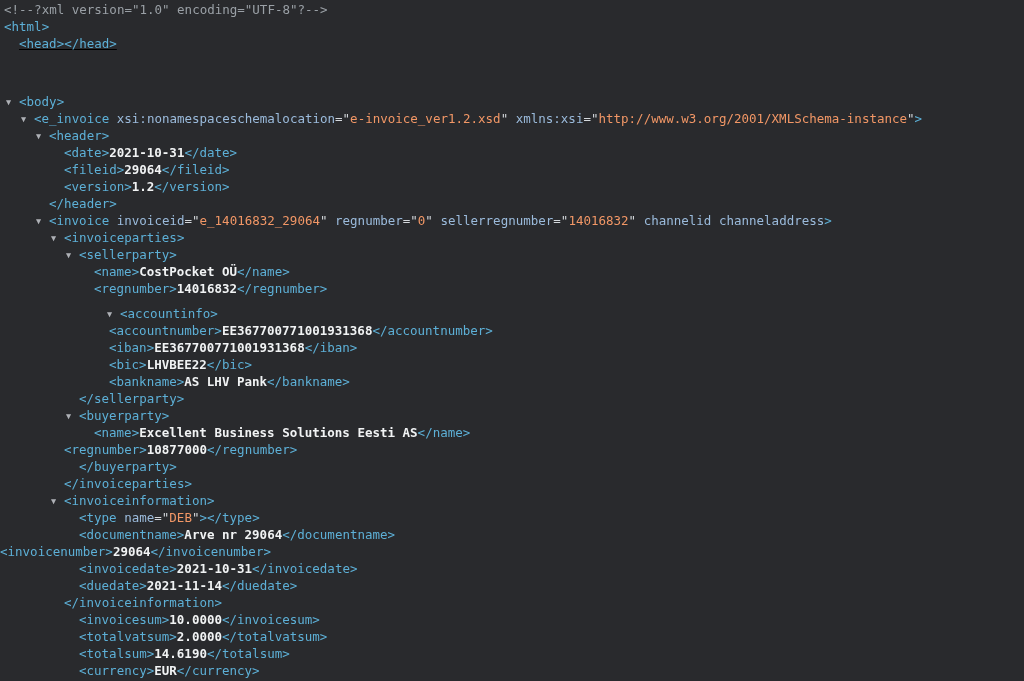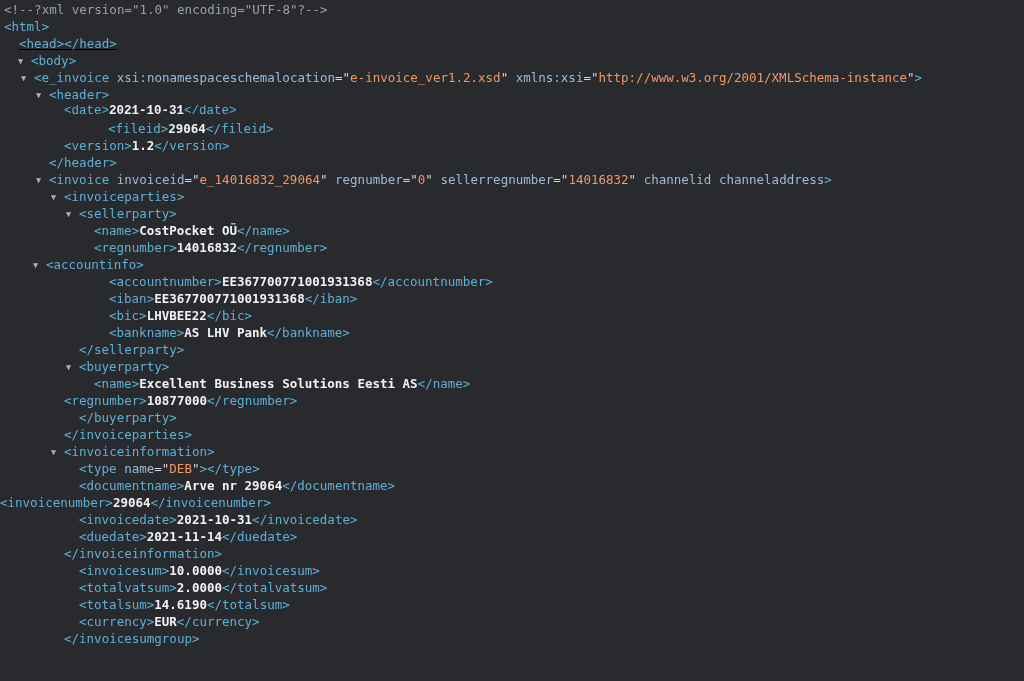--- a/index.html
+++ b/index.html
@@ -36,33 +36,33 @@
   .tk-comment { color: var(--comment, #9aa0a6); }
   .tk-text    { color: var(--text, #f1f3f4); font-weight: bold; }
 </style>
 </head>
 <body>
 
 <div class="tree">
     <div class="row" style="padding-left: 4px;"><span class="tk-comment">&lt;!--?xml version="1.0" encoding="UTF-8"?--&gt;</span></div>
     <div class="row" style="padding-left: 4px;"><span class="tk-tag">&lt;html&gt;</span></div>
     <div class="row" style="padding-left: 19px; text-decoration: underline;"><span class="tk-tag">&lt;head&gt;&lt;/head&gt;</span></div>
-    <div class="row" style="padding-left: 31px;"><span class="expander">▼</span><span class="tk-tag">&lt;body&gt;</span></div>
+    <div class="row" style="padding-left: 19px; margin-top: 41px;"><span class="expander">▼</span><span class="tk-tag">&lt;body&gt;</span></div>
     <div class="row" style="padding-left: 34px;"><span class="expander">▼</span><span class="tk-tag">&lt;e_invoice</span><span class="tk-punct"> </span><span class="tk-attr">xsi:nonamespaceschemalocation</span><span class="tk-punct">="</span><span class="tk-val">e-invoice_ver1.2.xsd</span><span class="tk-punct">" </span><span class="tk-attr">xmlns:xsi</span><span class="tk-punct">="</span><span class="tk-val">http://www.w3.org/2001/XMLSchema-instance</span><span class="tk-punct">"</span><span class="tk-tag">&gt;</span></div>
     <div class="row" style="padding-left: 49px;"><span class="expander">▼</span><span class="tk-tag">&lt;header&gt;</span></div>
-    <div class="row" style="padding-left: 64px; font-family: Liberation Mono, monospace;"><span class="tk-tag">&lt;date&gt;</span><span class="tk-text">2021-10-31</span><span class="tk-tag">&lt;/date&gt;</span></div>
-    <div class="row" style="padding-left: 64px; margin-left: 44px;"><span class="tk-tag">&lt;fileid&gt;</span><span class="tk-text">29064</span><span class="tk-tag">&lt;/fileid&gt;</span></div>
+    <div class="row" style="padding-left: 64px;"><span class="tk-tag">&lt;date&gt;</span><span class="tk-text">2021-10-31</span><span class="tk-tag">&lt;/date&gt;</span></div>
+    <div class="row" style="padding-left: 64px;"><span class="tk-tag">&lt;fileid&gt;</span><span class="tk-text">29064</span><span class="tk-tag">&lt;/fileid&gt;</span></div>
     <div class="row" style="padding-left: 64px;"><span class="tk-tag">&lt;version&gt;</span><span class="tk-text">1.2</span><span class="tk-tag">&lt;/version&gt;</span></div>
     <div class="row" style="padding-left: 49px;"><span class="tk-tag">&lt;/header&gt;</span></div>
     <div class="row" style="padding-left: 49px;"><span class="expander">▼</span><span class="tk-tag">&lt;invoice</span><span class="tk-punct"> </span><span class="tk-attr">invoiceid</span><span class="tk-punct">="</span><span class="tk-val">e_14016832_29064</span><span class="tk-punct">" </span><span class="tk-attr">regnumber</span><span class="tk-punct">="</span><span class="tk-val">0</span><span class="tk-punct">" </span><span class="tk-attr">sellerregnumber</span><span class="tk-punct">="</span><span class="tk-val">14016832</span><span class="tk-punct">" </span><span class="tk-attr">channelid</span><span class="tk-punct"> </span><span class="tk-attr">channeladdress</span><span class="tk-tag">&gt;</span></div>
     <div class="row" style="padding-left: 64px;"><span class="expander">▼</span><span class="tk-tag">&lt;invoiceparties&gt;</span></div>
     <div class="row" style="padding-left: 79px;"><span class="expander">▼</span><span class="tk-tag">&lt;sellerparty&gt;</span></div>
     <div class="row" style="padding-left: 94px;"><span class="tk-tag">&lt;name&gt;</span><span class="tk-text">CostPocket OÜ</span><span class="tk-tag">&lt;/name&gt;</span></div>
     <div class="row" style="padding-left: 94px;"><span class="tk-tag">&lt;regnumber&gt;</span><span class="tk-text">14016832</span><span class="tk-tag">&lt;/regnumber&gt;</span></div>
-    <div class="row" style="padding-left: 46px;"><span class="expander">▼</span><span class="tk-tag">&lt;accountinfo&gt;</span></div>
+    <div class="row" style="padding-left: 120px; margin-top: 8px;"><span class="expander">▼</span><span class="tk-tag">&lt;accountinfo&gt;</span></div>
     <div class="row" style="padding-left: 109px;"><span class="tk-tag">&lt;accountnumber&gt;</span><span class="tk-text">EE367700771001931368</span><span class="tk-tag">&lt;/accountnumber&gt;</span></div>
     <div class="row" style="padding-left: 109px;"><span class="tk-tag">&lt;iban&gt;</span><span class="tk-text">EE367700771001931368</span><span class="tk-tag">&lt;/iban&gt;</span></div>
     <div class="row" style="padding-left: 109px;"><span class="tk-tag">&lt;bic&gt;</span><span class="tk-text">LHVBEE22</span><span class="tk-tag">&lt;/bic&gt;</span></div>
     <div class="row" style="padding-left: 109px;"><span class="tk-tag">&lt;bankname&gt;</span><span class="tk-text">AS LHV Pank</span><span class="tk-tag">&lt;/bankname&gt;</span></div>
     <div class="row" style="padding-left: 79px;"><span class="tk-tag">&lt;/sellerparty&gt;</span></div>
     <div class="row" style="padding-left: 79px;"><span class="expander">▼</span><span class="tk-tag">&lt;buyerparty&gt;</span></div>
     <div class="row" style="padding-left: 94px;"><span class="tk-tag">&lt;name&gt;</span><span class="tk-text">Excellent Business Solutions Eesti AS</span><span class="tk-tag">&lt;/name&gt;</span></div>
     <div class="row" style="padding-left: 64px;"><span class="tk-tag">&lt;regnumber&gt;</span><span class="tk-text">10877000</span><span class="tk-tag">&lt;/regnumber&gt;</span></div>
     <div class="row" style="padding-left: 79px;"><span class="tk-tag">&lt;/buyerparty&gt;</span></div>
     <div class="row" style="padding-left: 64px;"><span class="tk-tag">&lt;/invoiceparties&gt;</span></div>

